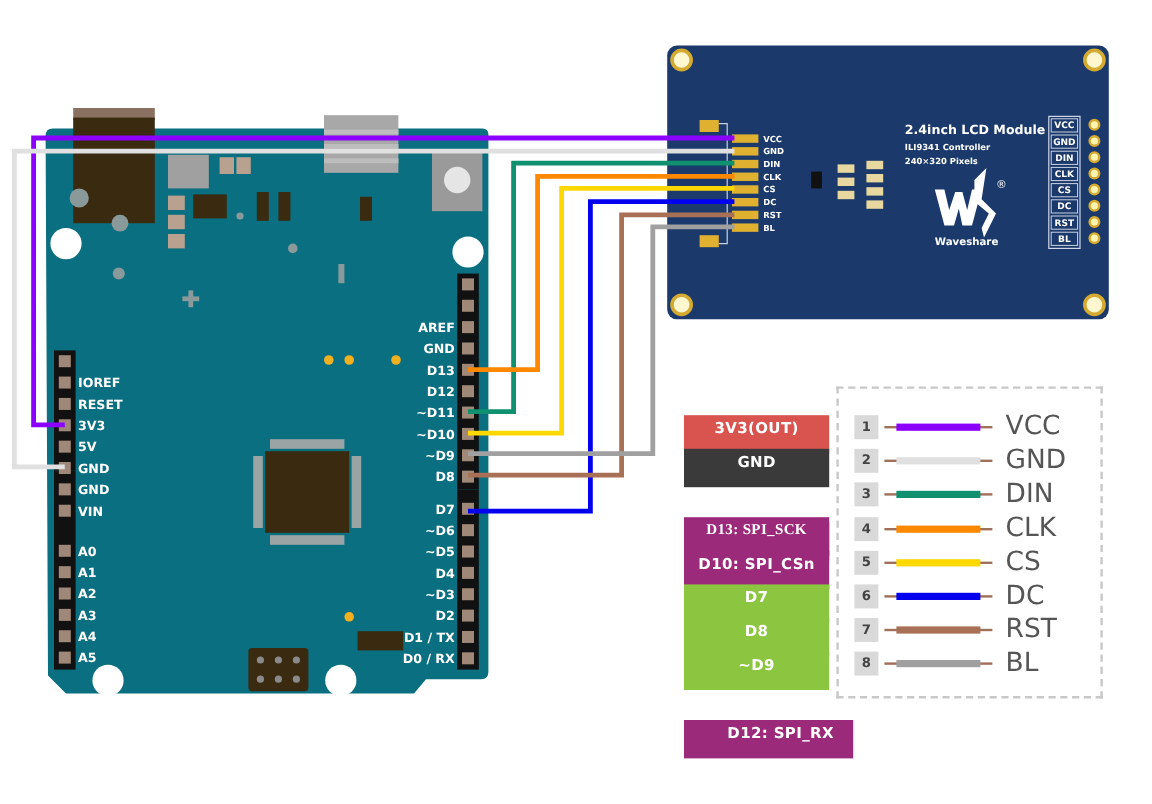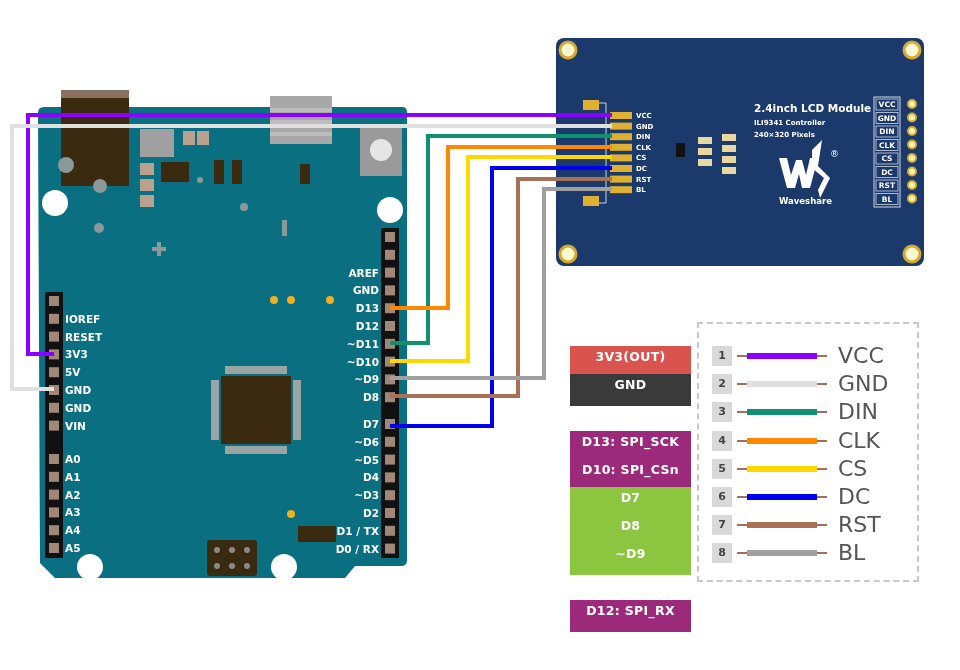--- a/index.html
+++ b/index.html
@@ -241,26 +241,26 @@
         <polyline points="612,179 518,179 518,396 390,396" stroke="#a87055"></polyline>
         <polyline points="612,189 544,189 544,378 390,378" stroke="#a0a0a0"></polyline>
       </g>
 </svg>
 
 
 <div id="legend-left">
       <div class="legend-left" style="top: 346px; background: rgb(217, 83, 79);">3V3(OUT)</div>
       <div class="legend-left" style="top: 374px; background: rgb(58, 58, 58);">GND</div>
       <div class="legend-left" style="top: 402px; background: rgb(155, 42, 122); margin-top: 33px;">D11: SPI_TX</div>
-      <div class="legend-left" style="top: 431px; background: rgb(155, 42, 122);">D13: SPI_SCK</div>
+      <div class="legend-left" style="top: 431px; background: rgb(155, 42, 122); font-family: Liberation Serif, serif;">D13: SPI_SCK</div>
       <div class="legend-left" style="top: 459px; background: rgb(155, 42, 122);">D10: SPI_CSn</div>
       <div class="legend-left" style="top: 487px; background: rgb(140, 198, 64);">D7</div>
       <div class="legend-left" style="top: 515px; background: rgb(140, 198, 64);">D8</div>
       <div class="legend-left" style="top: 543px; background: rgb(140, 198, 64);">~D9</div>
-      <div class="legend-left" style="top: 600px; background: rgb(155, 42, 122);">D12: SPI_RX</div>
+      <div class="legend-left" style="top: 600px; background: rgb(155, 42, 122); padding-left: 20px;">D12: SPI_RX</div>
     </div>
 <div class="legend-box"></div>
 <div id="legend-right">
       <div class="legend-num" style="top: 346px;">1</div>
       <div class="legend-wire" style="top: 355px;">
         <div class="core" style="background: rgb(139, 0, 255);"></div>
       </div>
       <div class="legend-name" style="top: 344px;">VCC</div>
       <div class="legend-num" style="top: 374px;">2</div>
       <div class="legend-wire" style="top: 383px;">

